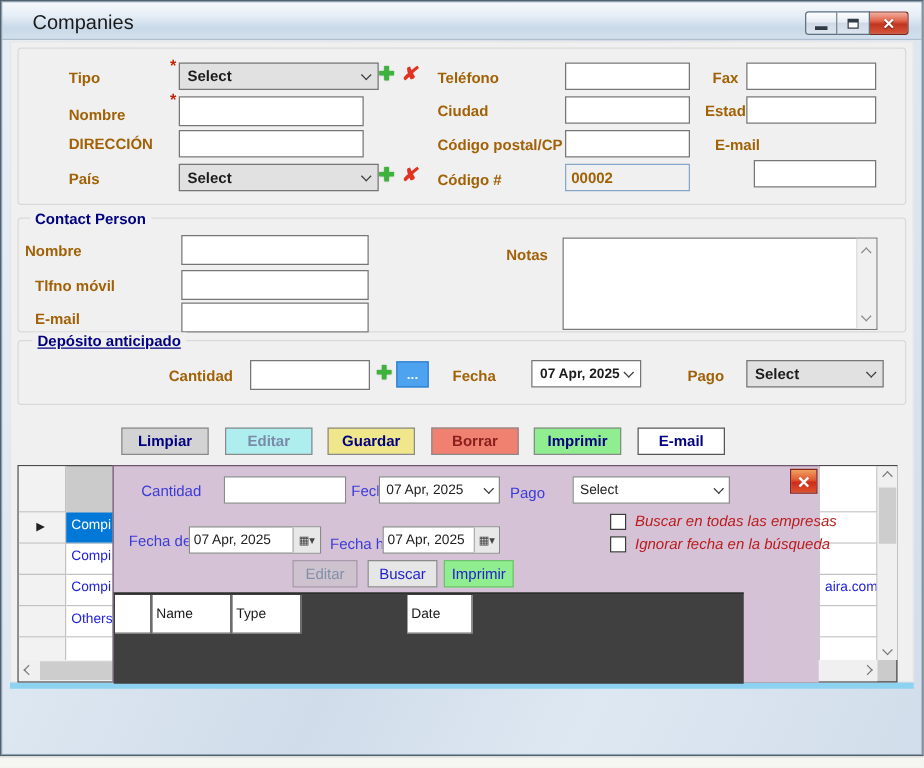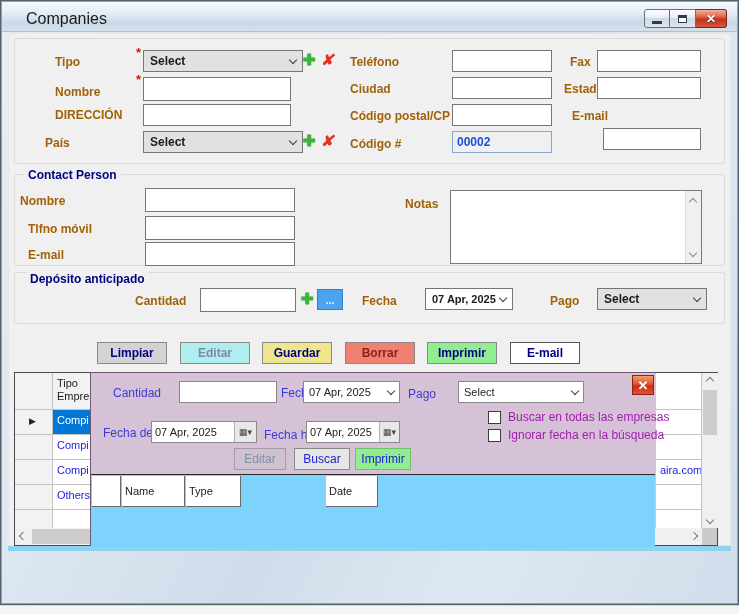--- a/index.html
+++ b/index.html
@@ -27,21 +27,21 @@
   .content { position:absolute; left:8px; top:33px; width:723px; height:513px; background:#f0f0f0; border:1px solid #e6e6e6; }
   .blue-edge { position:absolute; left:8px; top:546px; width:723px; height:5px; background:#8ed2f2; }
   .bottom-strip { position:absolute; left:0; top:605px; width:739px; height:9px; background:#f5f5f1; border-top:1px solid #d8d8d4; }
 
   .groupbox { position:absolute; border:1px solid #d9d9d9; border-radius:3px; }
   .legend { position:absolute; background:#f0f0f0; padding:0 4px; color:#000080; font-weight:bold; font-size:12px; }
 
   .lbl { position:absolute; color:#a16207; font-weight:bold; font-size:12px; white-space:nowrap; }
   .ast { position:absolute; color:#c42200; font-weight:bold; font-size:13px; }
   .inp { position:absolute; background:#fff; border:1px solid #767676; font-size:11px; padding:2px 4px; color:#222; }
-  .inp.disabled { background:#f0f0f0; border-color:#86a7c8; color:#1d4ed8; font-weight:bold; font-size:12px; }
+  .inp.disabled { background:#f0f0f0; border-color:#86a7c8; color:#a16207; font-weight:bold; font-size:12px; }
   .combo { position:absolute; background:#e1e1e1; border:1px solid #767676; display:flex; align-items:center; padding:0 6px; font-size:12px; font-weight:bold; color:#1c1c1c; cursor:pointer; }
   .combo .ctext { flex:1; overflow:hidden; white-space:nowrap; }
   .chev { display:inline-block; width:6px; height:6px; border-right:1.6px solid #3c3c3c; border-bottom:1.6px solid #3c3c3c; transform:rotate(45deg); margin-top:-3px; }
   .chev.up { transform:rotate(-135deg); margin-top:3px; }
   .chev.left { transform:rotate(135deg); }
   .chev.right { transform:rotate(-45deg); }
   .icon-plus { position:absolute; color:#3cb43c; font-size:15px; font-weight:bold; cursor:pointer; text-shadow:0 0 1px #1e7a1e; line-height:1; }
   .icon-del { position:absolute; color:#e03322; font-size:15px; font-weight:bold; font-style:italic; cursor:pointer; line-height:1; }
 
   .scrollcol { position:absolute; right:1px; top:1px; bottom:1px; width:16px; background:#f0f0f0; border-left:1px solid #dcdcdc; }
@@ -66,23 +66,23 @@
   .popup .inp { border-color:#8a8a8a; }
   .pop-combo { position:absolute; background:#fff; border:1px solid #8a8a8a; display:flex; align-items:center; padding:0 5px; font-size:11px; color:#222; cursor:pointer; }
   .pop-combo .ctext { flex:1; overflow:hidden; white-space:nowrap; }
   .datepick { position:absolute; background:#fff; border:1px solid #8a8a8a; display:flex; align-items:center; font-size:11px; color:#222; cursor:pointer; }
   .datepick .dtext { flex:1; padding:0 3px; overflow:hidden; white-space:nowrap; }
   .datepick .calbtn { width:22px; align-self:stretch; background:#e8e8e8; border-left:1px solid #b0b0b0; display:flex; align-items:center; justify-content:center; font-size:9px; color:#444; }
   .closebtn { position:absolute; left:541px; top:2px; width:22px; height:20px; border:1px solid #8a2418;
     background:linear-gradient(#f0a060,#e05530 45%,#cc2d18 55%,#e0512e); color:#fff; font-weight:bold; font-size:13px; display:flex; align-items:center; justify-content:center; cursor:pointer; }
   .checkrow { position:absolute; display:flex; align-items:center; gap:7px; }
   .checkbox { width:13px; height:13px; background:#fff; border:1px solid #3c3c3c; cursor:pointer; flex:none; }
-  .checklabel { color:#a21caf; font-size:12px; white-space:nowrap; }
+  .checklabel { color:#b91c1c; font-size:12px; white-space:nowrap;font-style:italic; }
   .pbtn { position:absolute; height:22px; border:1px solid #8a8a8a; font-size:12px; display:flex; align-items:center; justify-content:center; cursor:pointer; }
-  .pgrid { position:absolute; left:0px; top:101px; width:564px; height:73px; background:#7dd3fc; border-top:1px solid #2a2a2a; }
+  .pgrid { position:absolute; left:0px; top:101px; width:504px; height:73px; background:#404040; border-top:1px solid #2a2a2a; }
   .pgcell { position:absolute; top:1px; height:31px; background:#fff; border-right:1px solid #6a6a6a; border-bottom:1px solid #6a6a6a; font-size:11px; color:#1a1a1a; padding:2px 3px; line-height:1.2; overflow:hidden; }
 </style>
 </head>
 <body>
 
 <div class="window">
   <div class="titlebar">
     <span class="title-text">Companies</span>
     <div class="capbtns">
       <div class="capbtn min">
@@ -126,21 +126,21 @@
 <input class="inp" style="left: 452px; top: 77px; width: 100px; height: 22px;" value="">
 <span class="lbl" style="left:564px;top:82px;">Estado</span>
 <input class="inp" style="left: 597px; top: 77px; width: 104px; height: 22px;" value="">
 
 <span class="lbl" style="left:55px;top:108px;">DIRECCIÓN</span>
 <input class="inp" style="left: 143px; top: 104px; width: 148px; height: 22px;" value="">
 <span class="lbl" style="left:350px;top:109px;">Código postal/CP</span>
 <input class="inp" style="left: 452px; top: 104px; width: 100px; height: 22px;" value="">
 <span class="lbl" style="left:572px;top:109px;">E-mail</span>
 
-<span class="lbl" style="left:45px;top:136px;">País</span>
+<span class="lbl" style="left:55px;top:136px;">País</span>
 <div class="combo" style="left:143px;top:131px;width:160px;height:22px;">
   <span class="ctext">Select</span>
     <span class="chev"></span>
 </div>
 <span class="icon-plus" style="left:303px;top:133px;">✚</span>
 <span class="icon-del" style="left:321px;top:133px;">✘</span>
 <span class="lbl" style="left:350px;top:137px;">Código #</span>
 <input class="inp disabled" style="left: 452px; top: 131px; width: 100px; height: 22px;" readonly="" value="00002">
 <input class="inp" style="left: 603px; top: 128px; width: 98px; height: 22px;" value="">
 
@@ -154,21 +154,21 @@
 <input class="inp" style="left: 145px; top: 242px; width: 150px; height: 24px;">
 
 <span class="lbl" style="left:405px;top:197px;">Notas</span>
 <div class="inp" style="left:450px;top:190px;width:252px;height:74px;border-color:#7a7a7a;"></div>
 <div class="scrollcol" style="position:absolute;left:685px;top:191px;width:16px;height:72px;border-left:1px solid #dcdcdc;">
   <span class="chev up" style="top:5px;"></span>
   <span class="chev" style="position:absolute;left:4px;bottom:7px;border-color:#8a8a8a;"></span>
 </div>
 
 <div class="groupbox" style="left:14px;top:272px;width:711px;height:52px;"></div>
-<span class="legend" style="left:26px;top:272px;">Depósito anticipado</span>
+<span class="legend" style="left:26px;top:266px;text-decoration:underline;">Depósito anticipado</span>
 <span class="lbl" style="left:135px;top:294px;">Cantidad</span>
 <input class="inp" style="left: 200px; top: 288px; width: 96px; height: 24px;" value="">
 <span class="icon-plus" style="left:301px;top:291px;">✚</span>
 <div class="btn" style="left:317px;top:289px;width:26px;height:21px;background:#4da3f0;border-color:#2f7fcc;color:#e8f4ff;font-size:11px;">...</div>
 <span class="lbl" style="left:362px;top:294px;">Fecha</span>
 <div class="combo" style="left:425px;top:288px;width:88px;height:22px;background:#fff;font-size:11px;">
   <span class="ctext">07 Apr, 2025</span>
     <span class="chev"></span>
 </div>
 <span class="lbl" style="left:550px;top:294px;">Pago</span>
@@ -179,21 +179,20 @@
 
 <div class="btn" style="left:97px;top:342px;background:#d3d3d3;">Limpiar</div>
 <div class="btn" style="left:180px;top:342px;background:#afeeee;color:#7b8aa8;">Editar</div>
 <div class="btn" style="left:262px;top:342px;background:#f0e68c;">Guardar</div>
 <div class="btn" style="left:345px;top:342px;background:#f08070;color:#8b2020;">Borrar</div>
 <div class="btn" style="left:427px;top:342px;background:#90ee90;">Imprimir</div>
 <div class="btn" style="left:510px;top:342px;background:#ffffff;border-color:#555;">E-mail</div>
 
 <div class="grid-wrap">
   <div class="cell hdr rowsel" style="left:0;top:0;width:38px;height:37px;"></div>
-  <div class="cell hdr" style="left:38px;top:0;width:52px;height:37px;">Tipo Empre</div>
 
   <div class="cell rowsel" style="left:0;top:37px;width:38px;height:25px;font-size:9px;color:#222;padding-top:6px;padding-left:14px;">▶</div>
   <div class="cell sel" style="left:38px;top:37px;width:52px;height:25px;">Compi</div>
 
   <div class="cell rowsel" style="left:0;top:62px;width:38px;height:25px;"></div>
   <div class="cell" style="left:38px;top:62px;width:52px;height:25px;">Compi</div>
 
   <div class="cell rowsel" style="left:0;top:87px;width:38px;height:25px;"></div>
   <div class="cell" style="left:38px;top:87px;width:52px;height:25px;">Compi</div>
 

